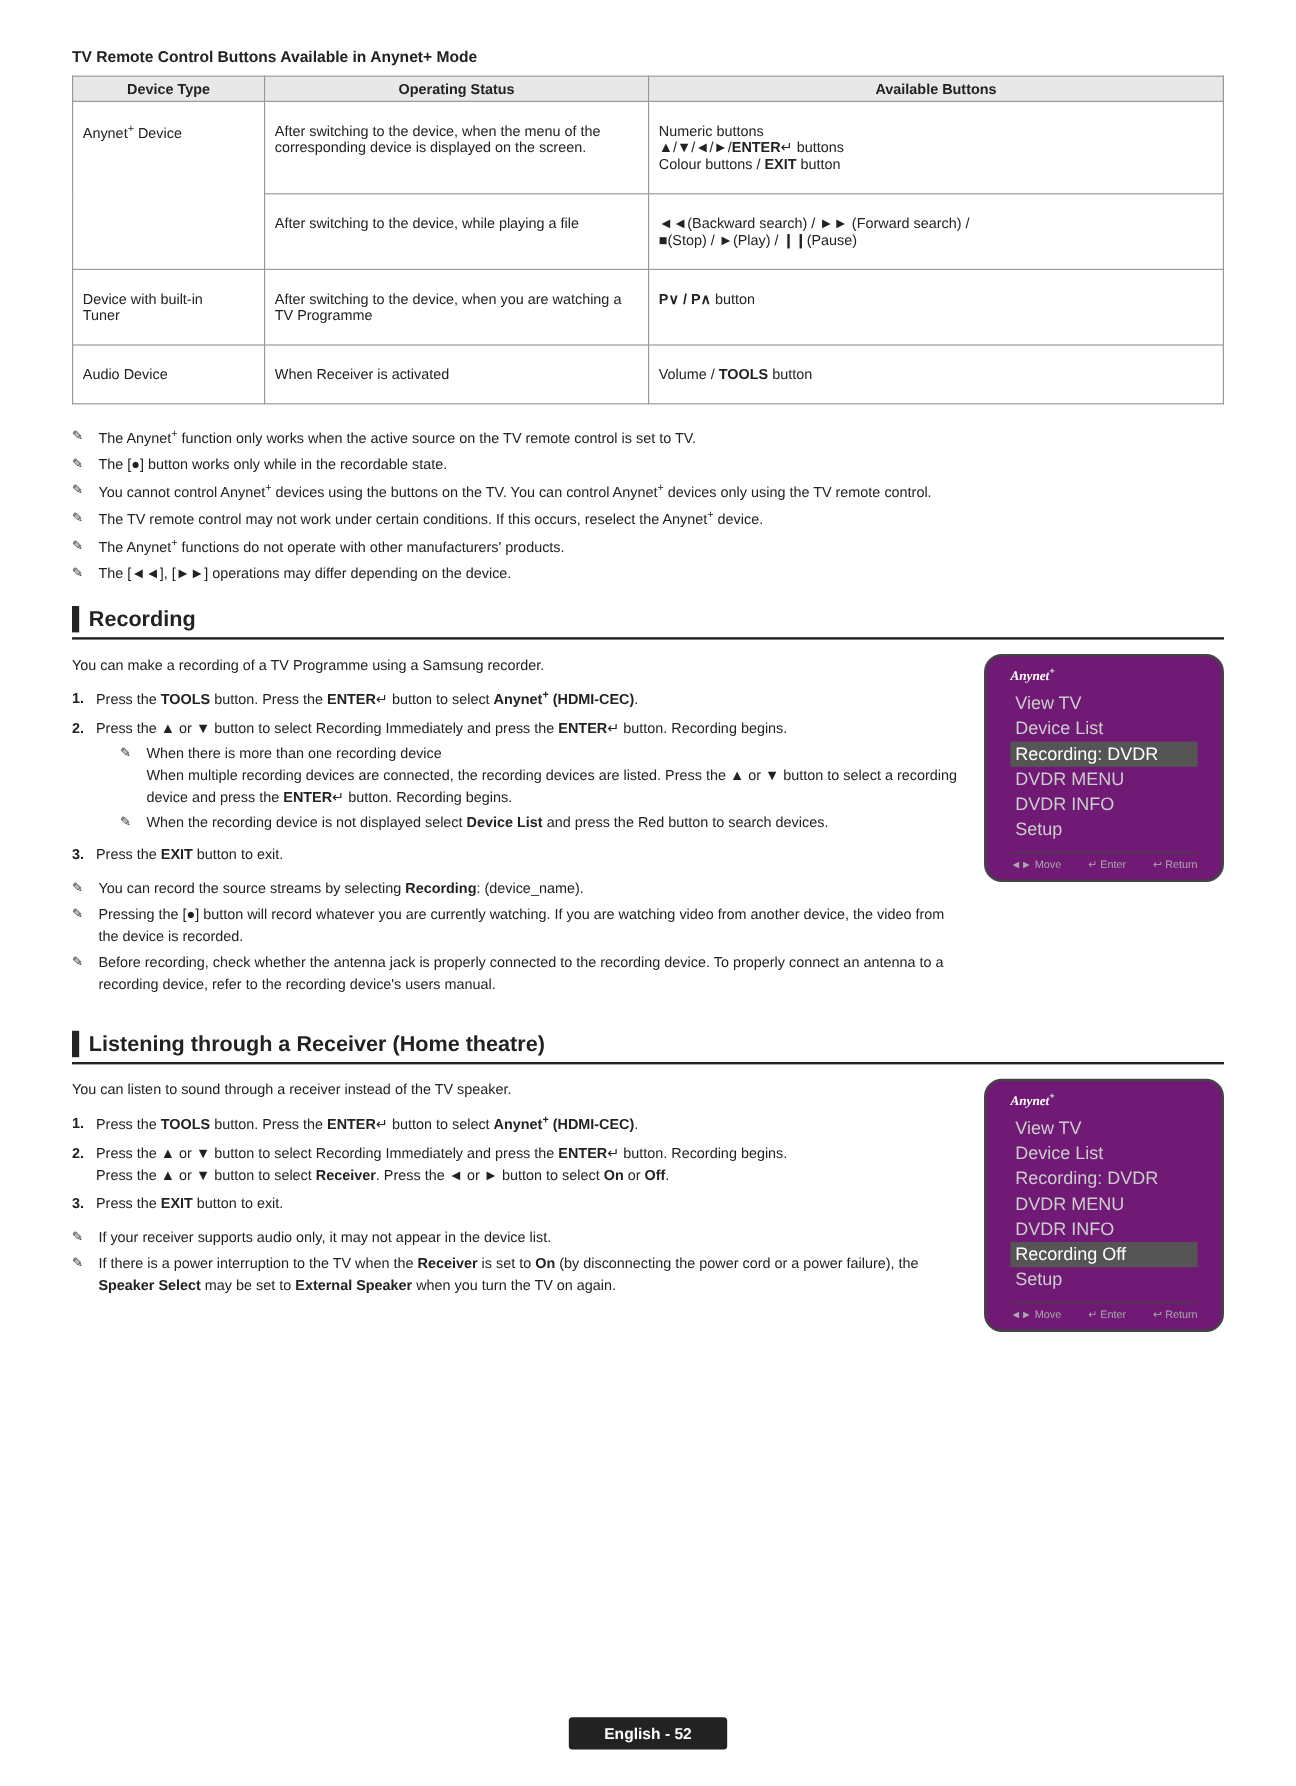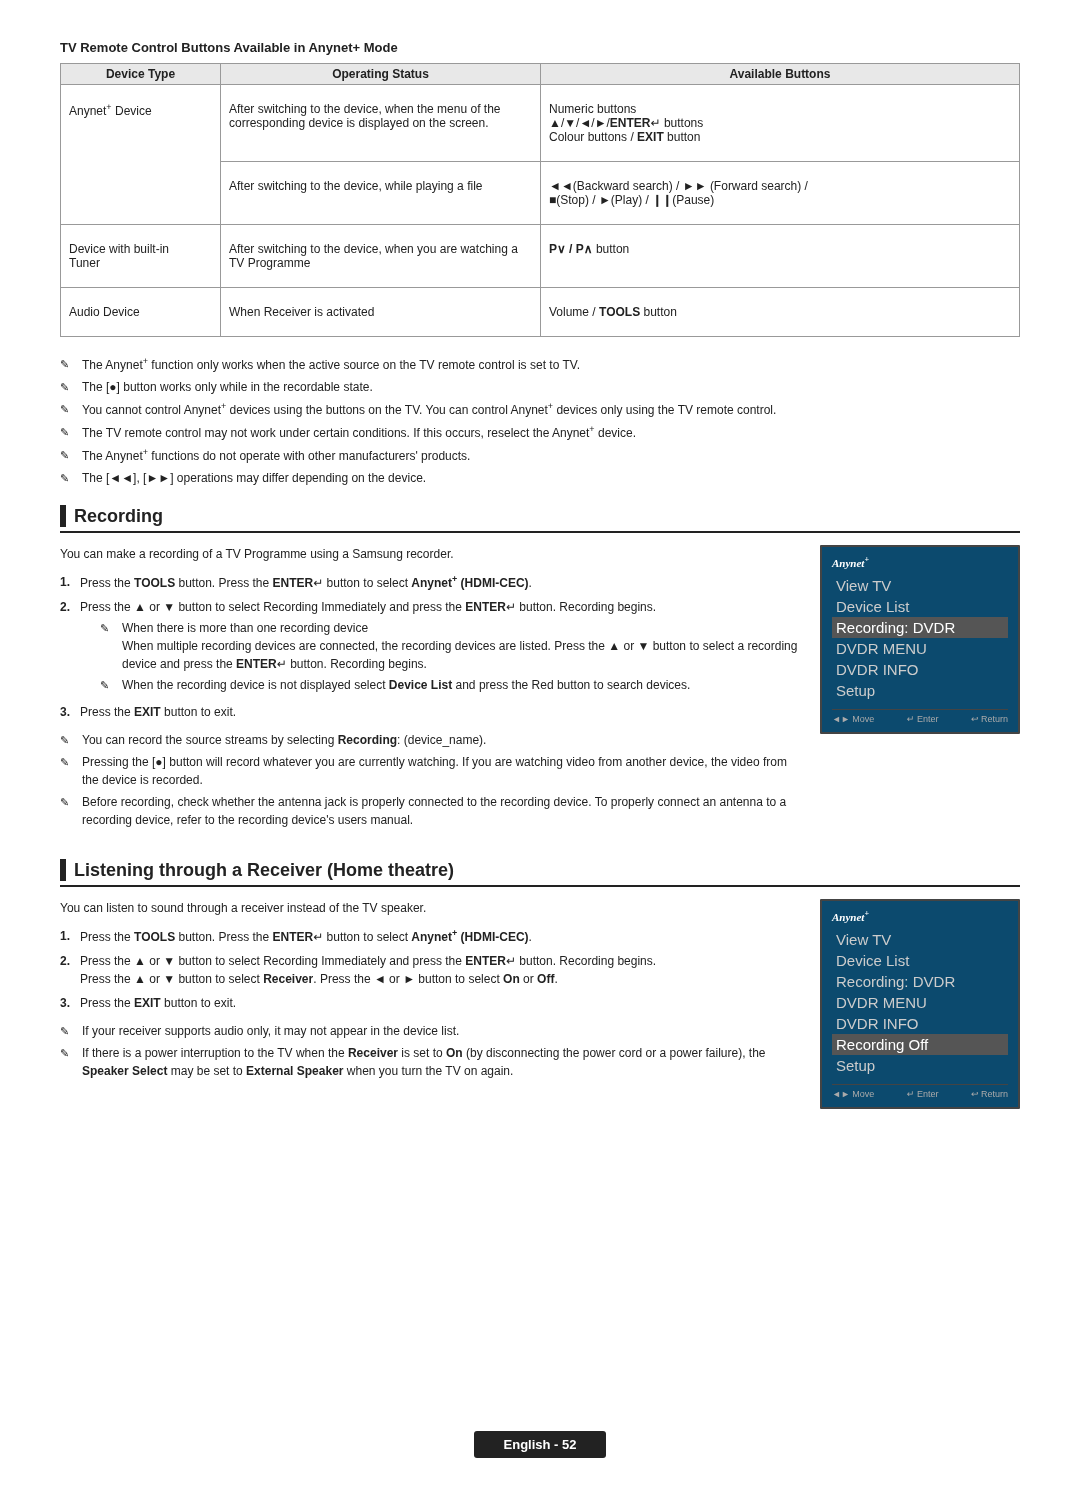--- a/index.html
+++ b/index.html
@@ -89,24 +89,24 @@
     }
     .content-left {
       flex: 1;
     }
     .content-right {
       width: 200px;
       flex-shrink: 0;
     }
 
     .screen-mockup {
-      background: #0c4a6e;
+      background: #701a75;
       border: 2px solid #444;
-      border-radius: 1px;
-      padding: 8px 10px;
+      border-radius: 15px;
+      padding: 8px 20px;
       font-size: 10px;
       color: #ddd;
       width: 200px;
     }
     .screen-mockup .screen-title {
       font-size: 11px;
       font-weight: bold;
       color: #fff;
       font-style: italic;
       margin-bottom: 6px;

